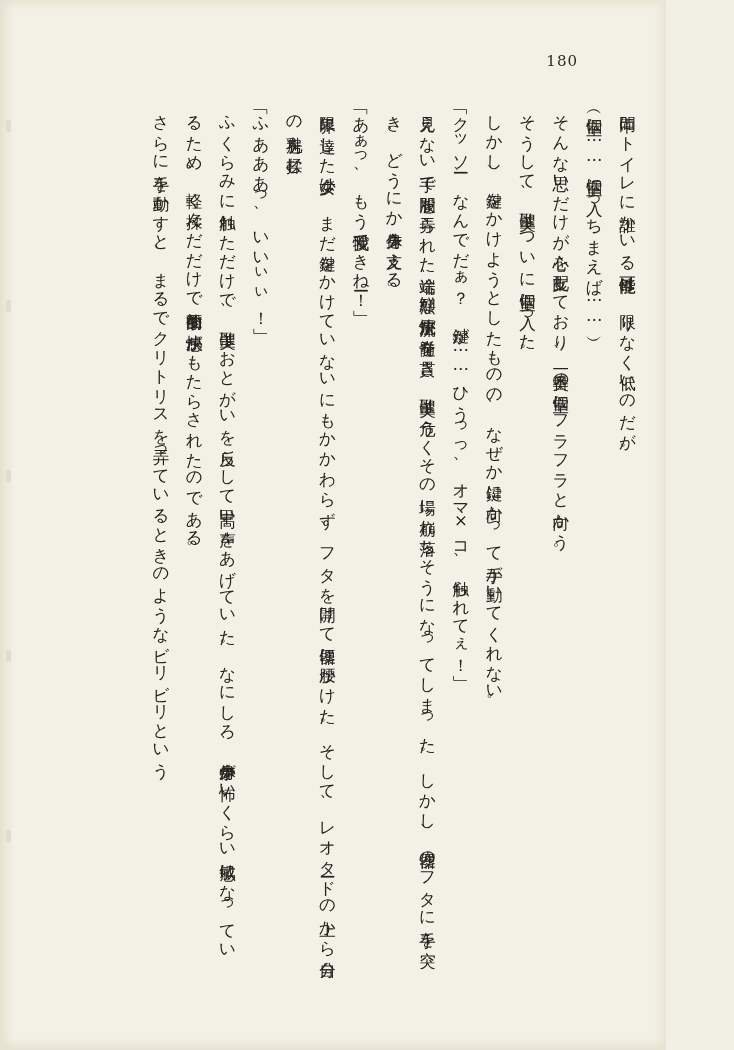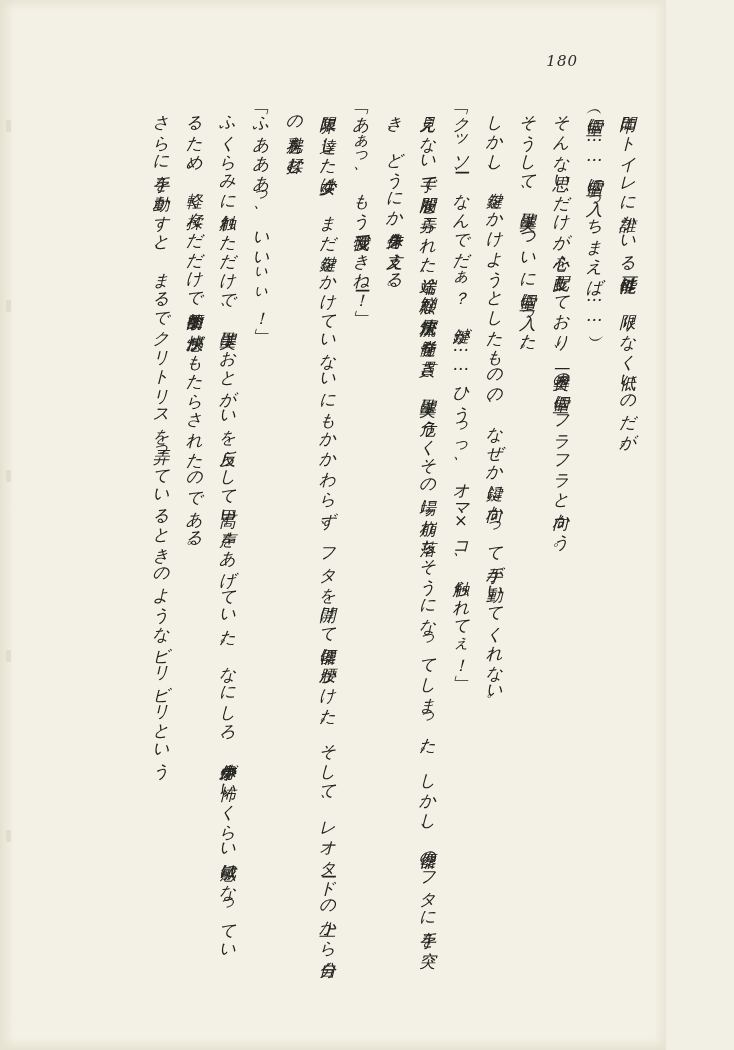--- a/index.html
+++ b/index.html
@@ -13,21 +13,20 @@
     font-family: "DejaVu Serif", "Liberation Serif", serif;
     overflow: hidden;
   }
 
   .page {
     position: relative;
     width: 666px;
     height: 1050px;
     background: #f3f0e5;
     box-sizing: border-box;
-    font-style: italic;
   }
 
   
   .paper-edge-left {
     position: absolute;
     left: 0; top: 0;
     width: 14px; height: 100%;
     background: linear-gradient(to right, #e6e2d2, rgba(243,240,229,0));
     pointer-events: none;
   }

